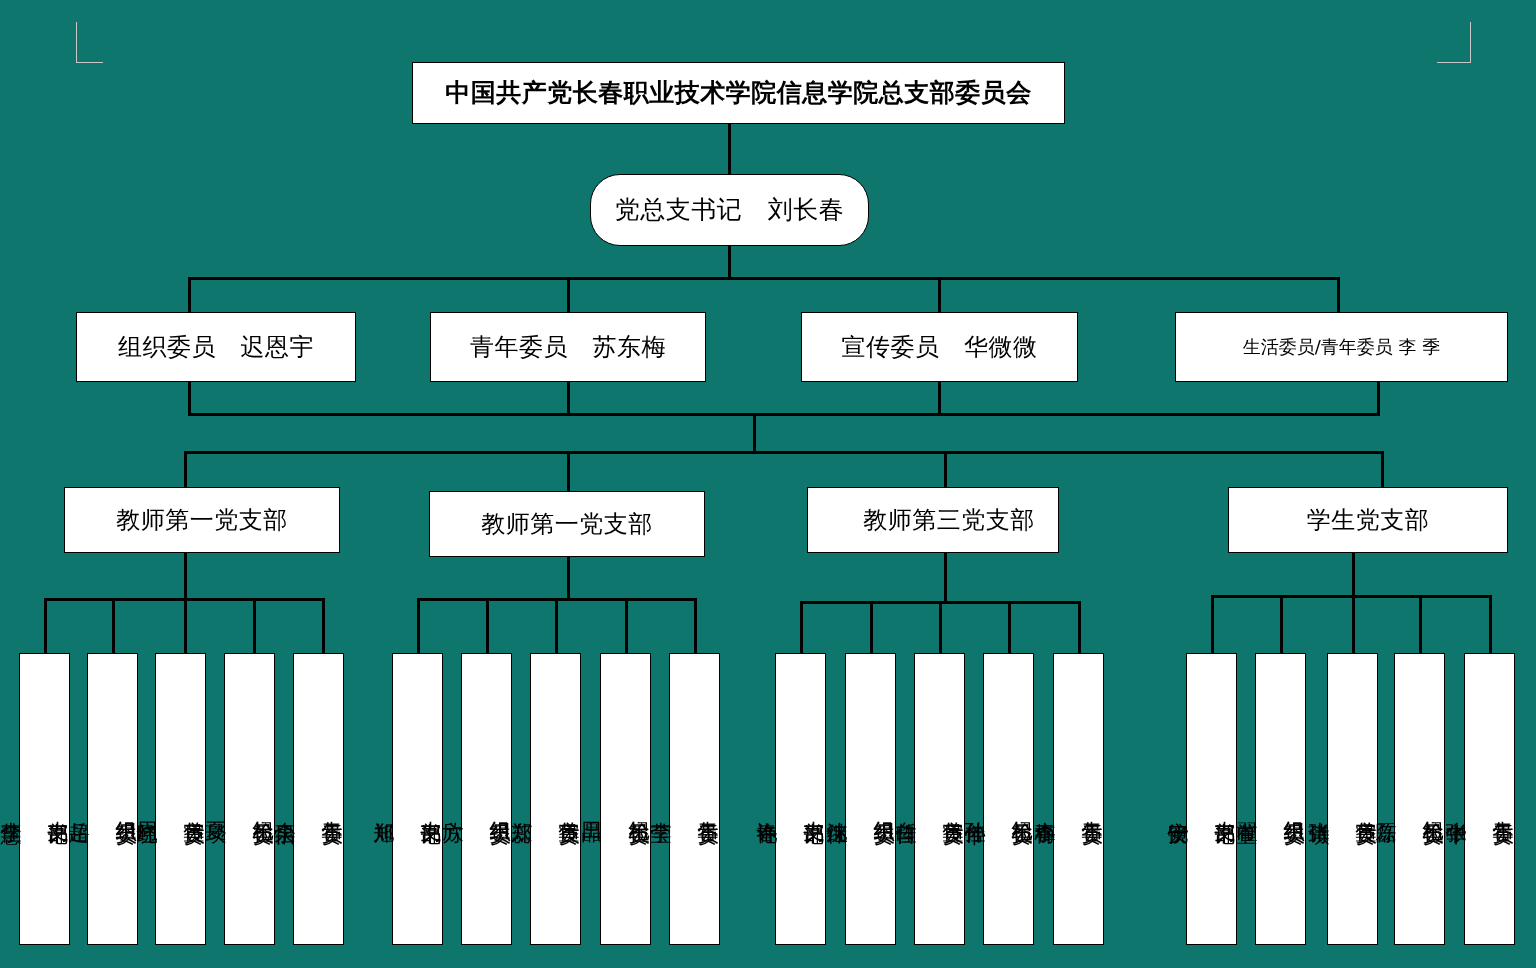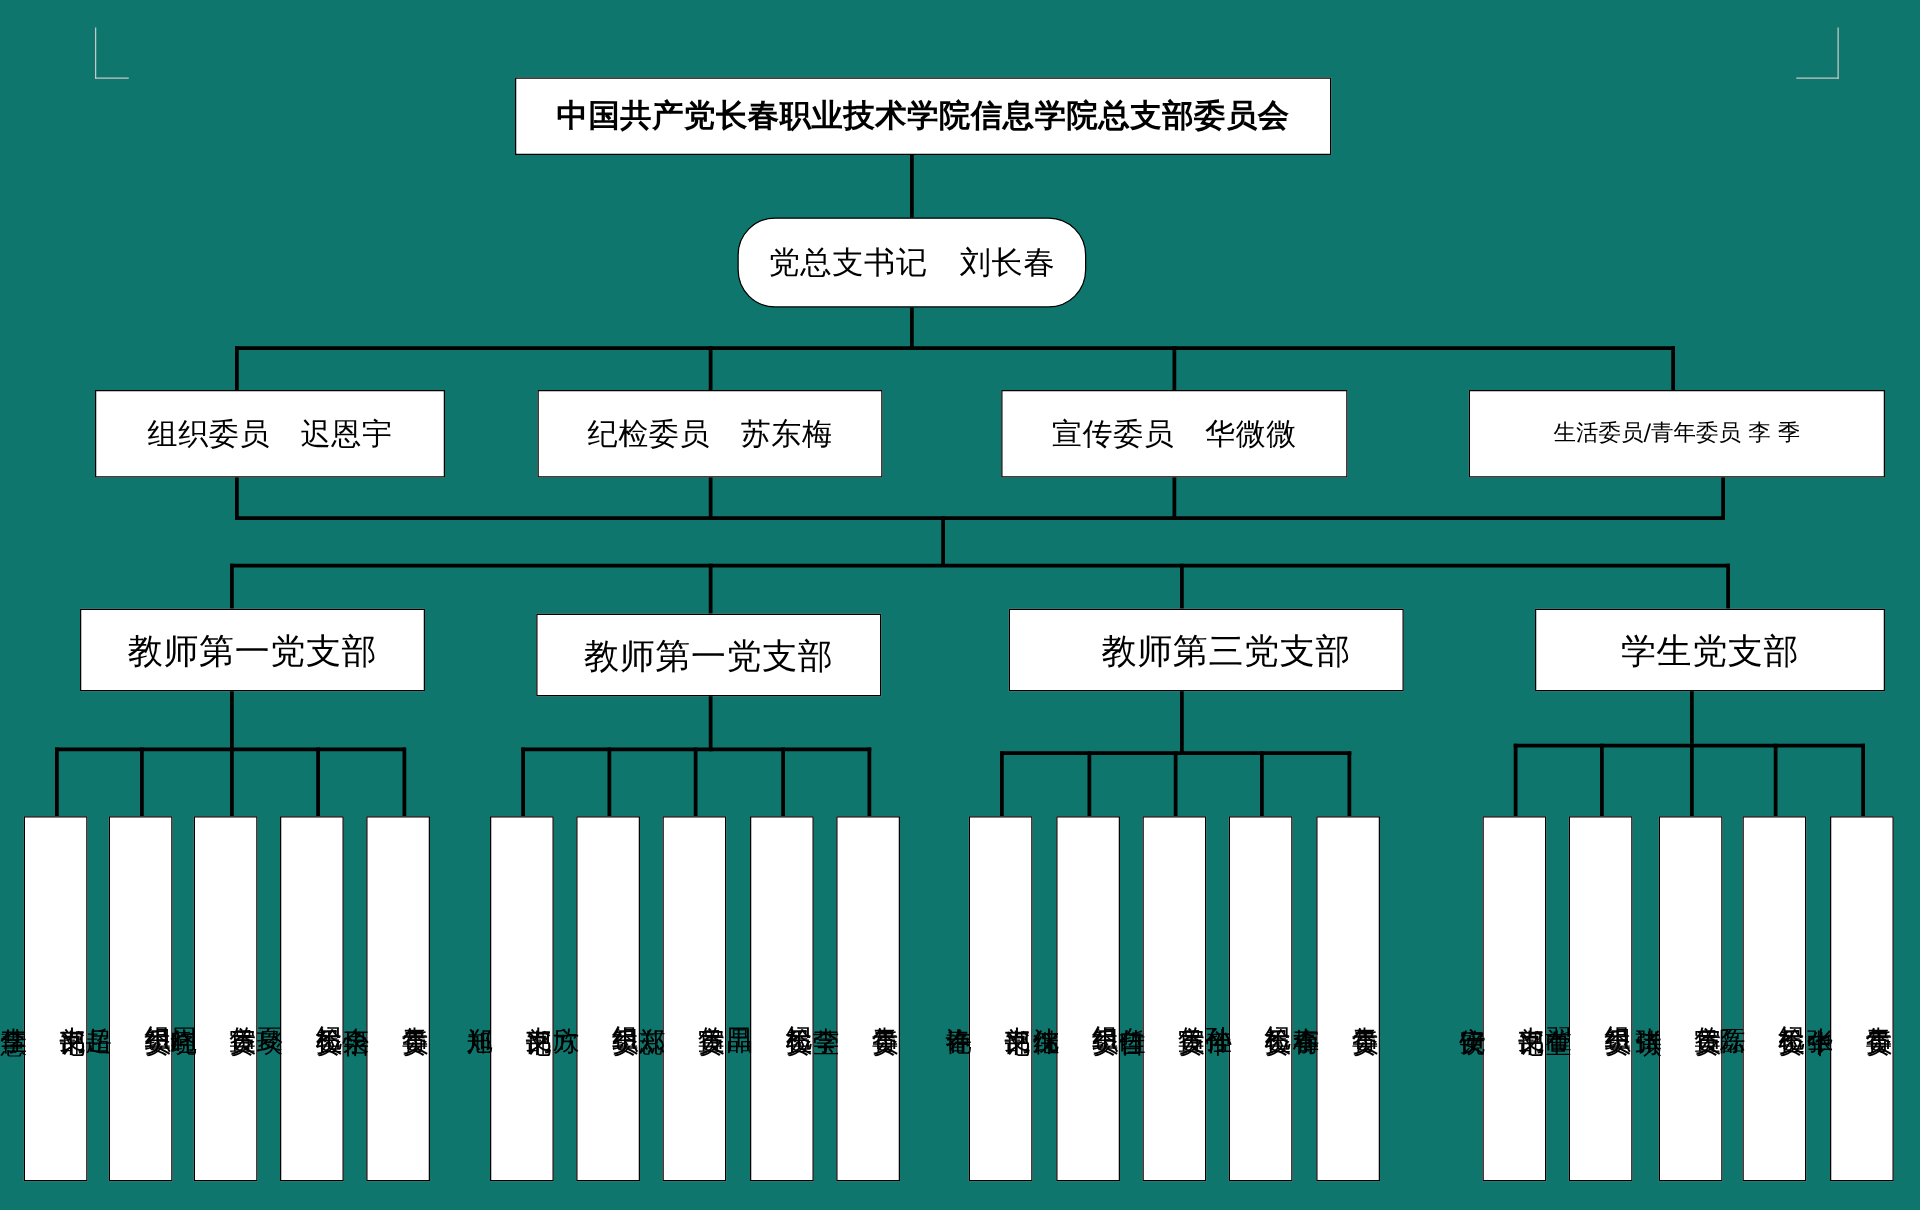--- a/index.html
+++ b/index.html
@@ -62,21 +62,21 @@
   }
   .box-officer {
     font-size: 24px;
     letter-spacing: 0.5px;
   }
   .box-officer.narrow {
     font-size: 18px;
     letter-spacing: 0px;
   }
   .box-branch {
-    font-size: 28px;
+    font-size: 24px;
     letter-spacing: 0.5px;
   }
 
   
   .box-member {
     writing-mode: vertical-rl;
     text-orientation: upright;
     align-items: flex-start;
     justify-content: center;
     padding-top: 14px;
@@ -113,21 +113,21 @@
 
   <div class="ln-v" style="left:188px; top:277px; height:35px;"></div>
   <div class="ln-v" style="left:567px; top:277px; height:35px;"></div>
   <div class="ln-v" style="left:938px; top:277px; height:35px;"></div>
   <div class="ln-v" style="left:1337px; top:277px; height:35px;"></div>
 
   <div class="box box-officer" style="left:76px; top:312px; width:280px; height:70px;">
     <span>组织委员　迟恩宇</span>
   </div>
   <div class="box box-officer" style="left:430px; top:312px; width:276px; height:70px;">
-    <span>纪检委员　苏东梅</span>
+    <span>青年委员　苏东梅</span>
   </div>
   <div class="box box-officer" style="left:801px; top:312px; width:277px; height:70px;">
     <span>宣传委员　华微微</span>
   </div>
   <div class="box box-officer narrow" style="left:1175px; top:312px; width:333px; height:70px;">
     <span>生活委员/青年委员 李 季</span>
   </div>
 
   <div class="ln-v" style="left:188px; top:382px; height:33px;"></div>
   <div class="ln-v" style="left:567px; top:382px; height:33px;"></div>
@@ -142,21 +142,21 @@
   <div class="ln-v" style="left:567px; top:451px; height:40px;"></div>
   <div class="ln-v" style="left:944px; top:451px; height:36px;"></div>
   <div class="ln-v" style="left:1381px; top:451px; height:36px;"></div>
 
   <div class="box box-branch" style="left:64px; top:487px; width:276px; height:66px;">
     <span>教师第一党支部</span>
   </div>
   <div class="box box-branch" style="left:429px; top:491px; width:276px; height:66px;">
     <span>教师第一党支部</span>
   </div>
-  <div class="box box-branch" style="left:807px; top:487px; width:316px; height:66px;padding-left:32px;">
+  <div class="box box-branch" style="left:807px; top:487px; width:252px; height:66px;padding-left:32px;">
     <span>教师第三党支部</span>
   </div>
   <div class="box box-branch" style="left:1228px; top:487px; width:280px; height:66px;">
     <span>学生党支部</span>
   </div>
 
   <div class="ln-v" style="left:184px; top:553px; height:47px;"></div>
   <div class="ln-h" style="left:44px; top:598px; width:280px;"></div>
   <div class="ln-v" style="left:44px;  top:598px; height:55px;"></div>
   <div class="ln-v" style="left:112px; top:598px; height:55px;"></div>

